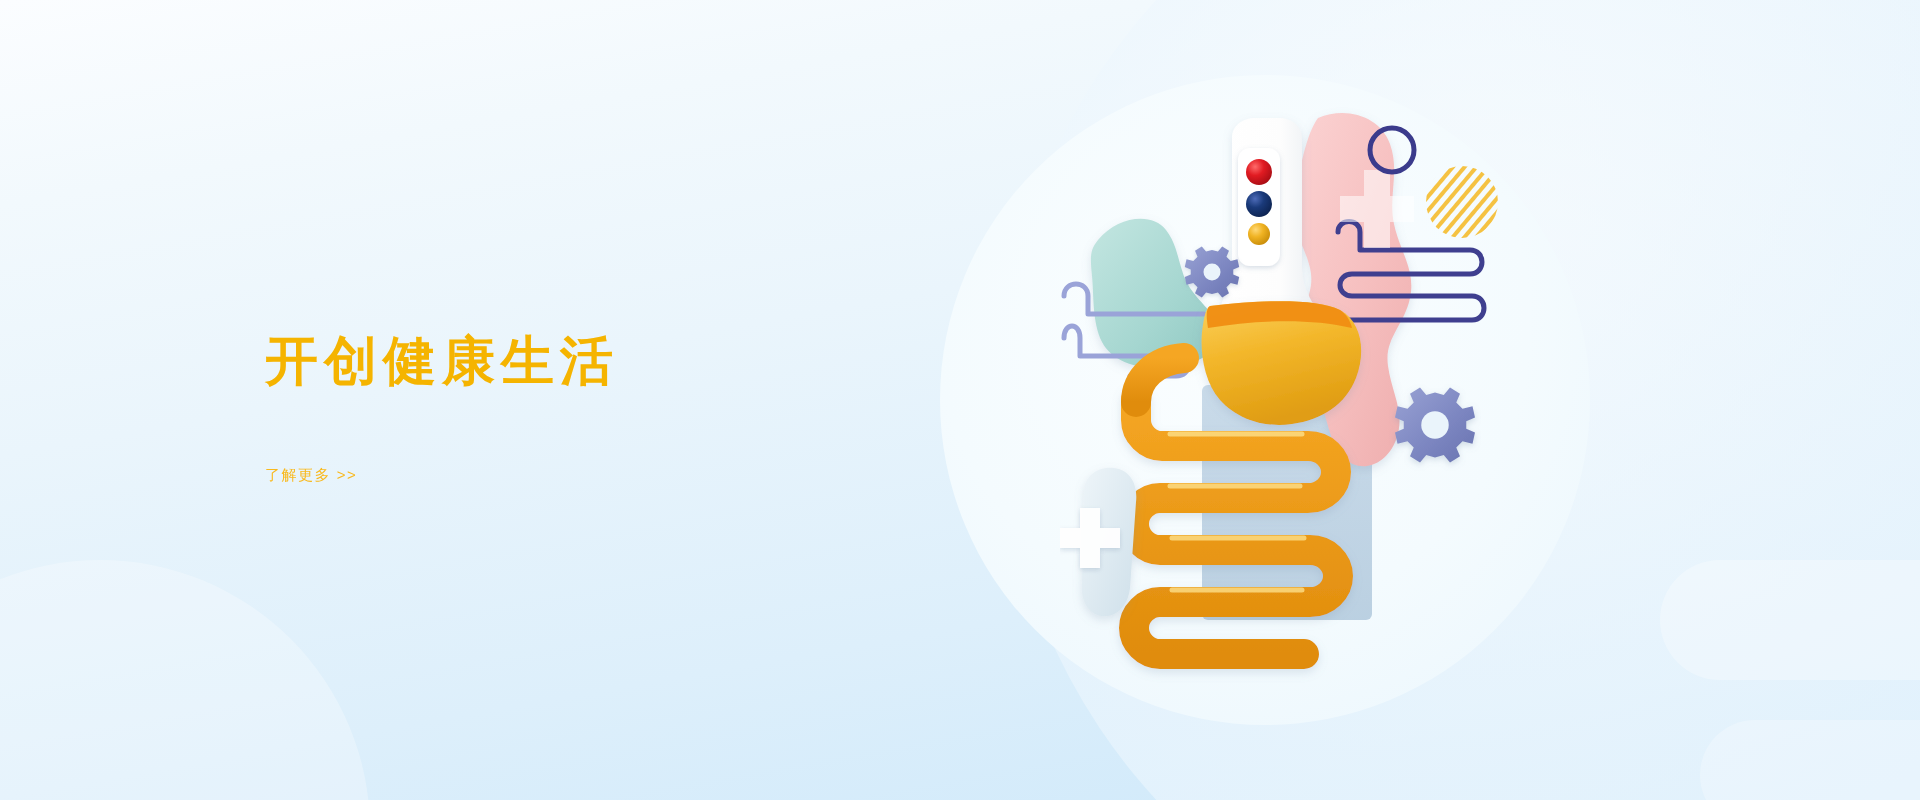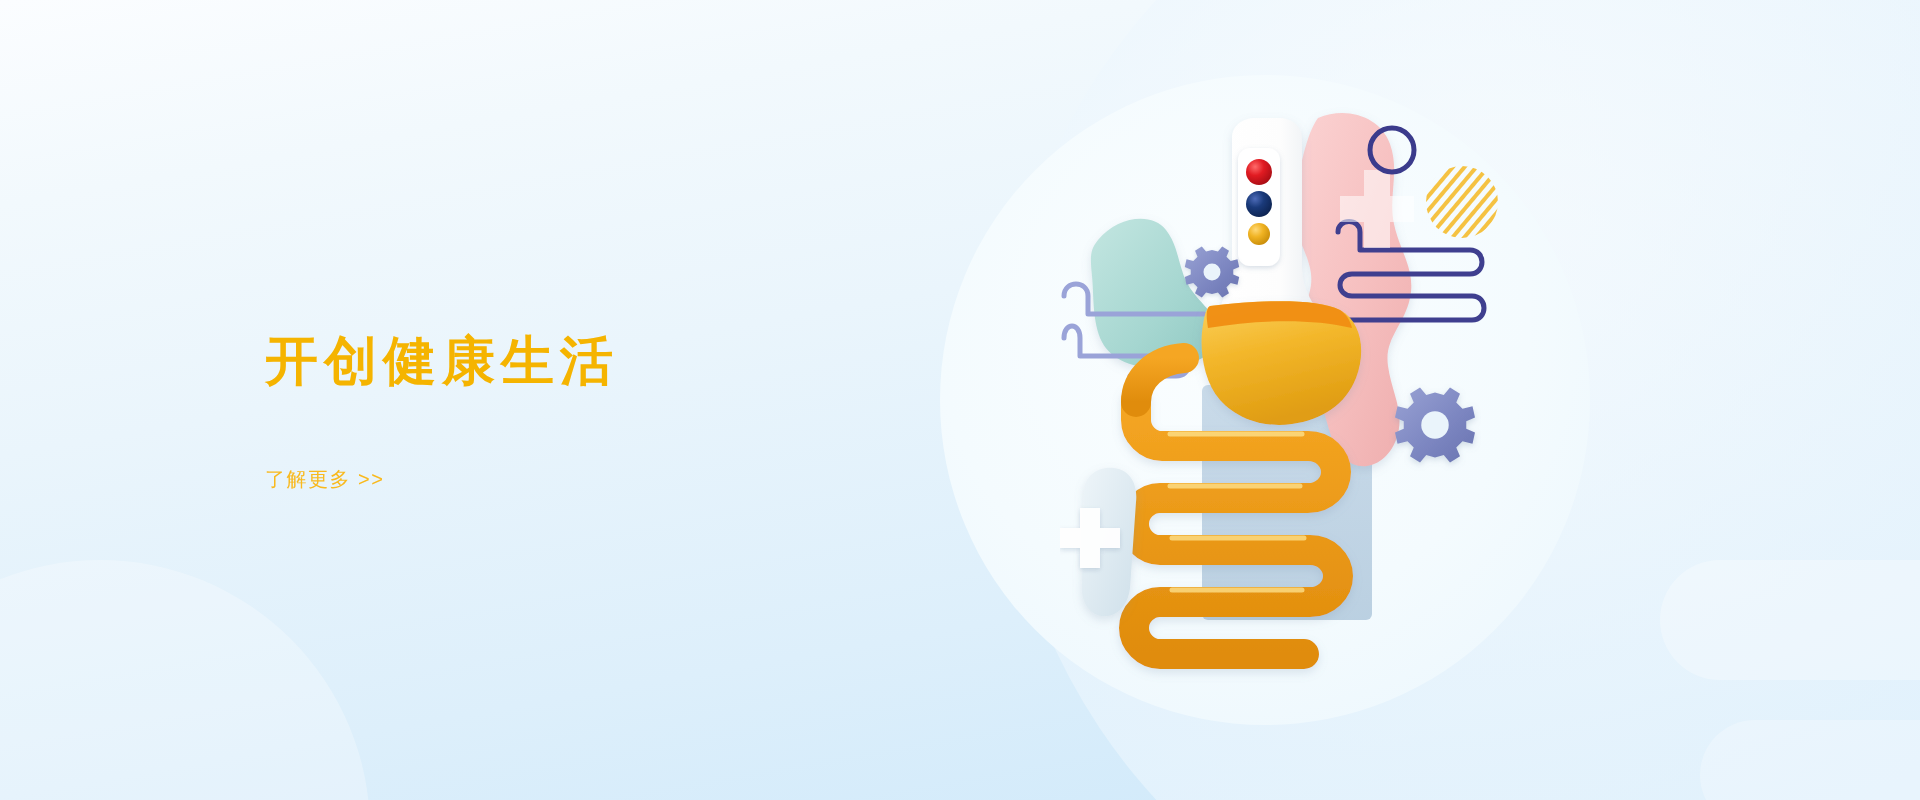--- a/index.html
+++ b/index.html
@@ -65,21 +65,21 @@
     font-size:53px;
     font-weight:bold;
     letter-spacing:6px;
     line-height:1.62;
     white-space:nowrap;
   }
   .cta{
     display:inline-block;
     margin-top:62px;
     color:#f9b91d;
-    font-size:20px;
+    font-size:15px;
     letter-spacing:1.5px;
     text-decoration:none;
     cursor:pointer;
     white-space:nowrap;
   }
 
   
   .illus{
     position:absolute;
     left:1060px; top:100px;

